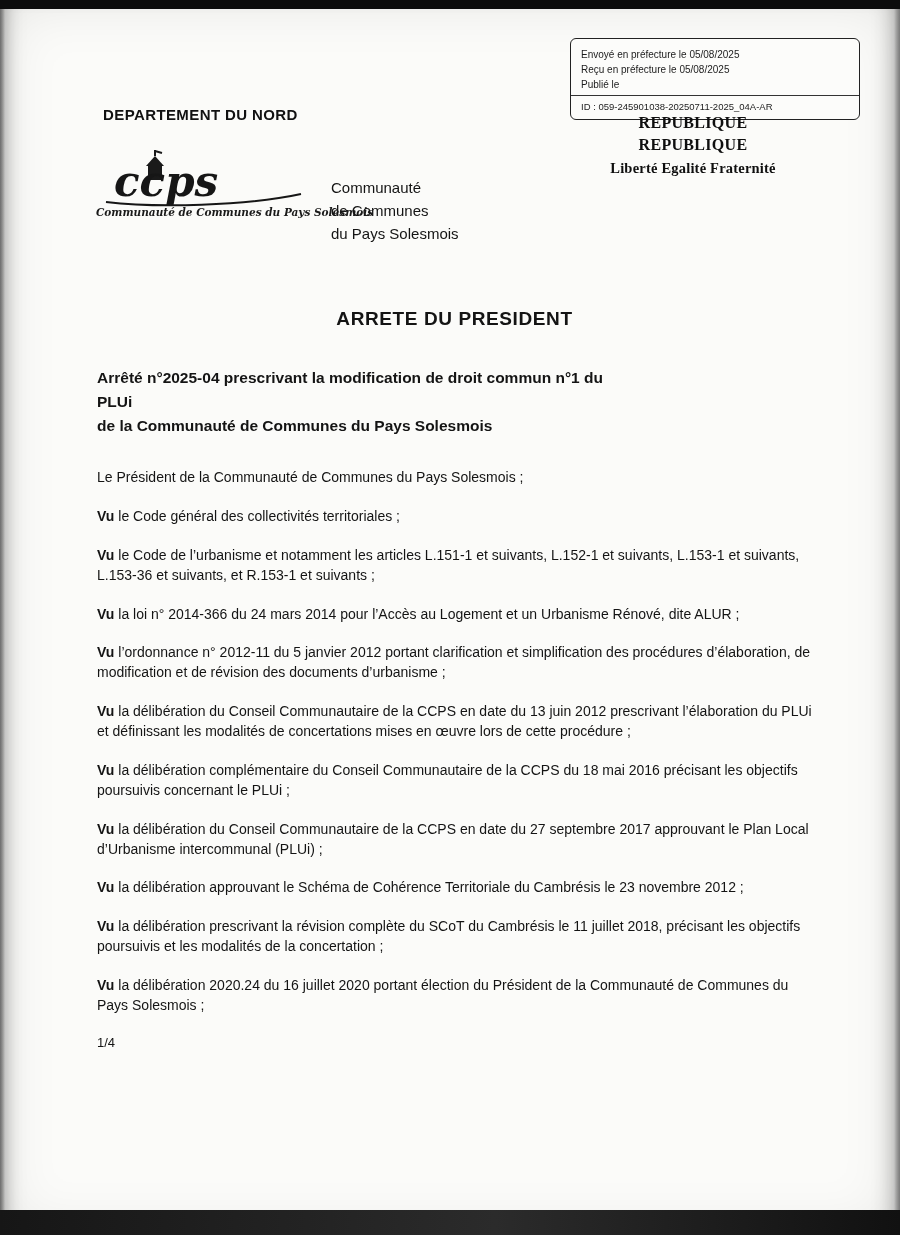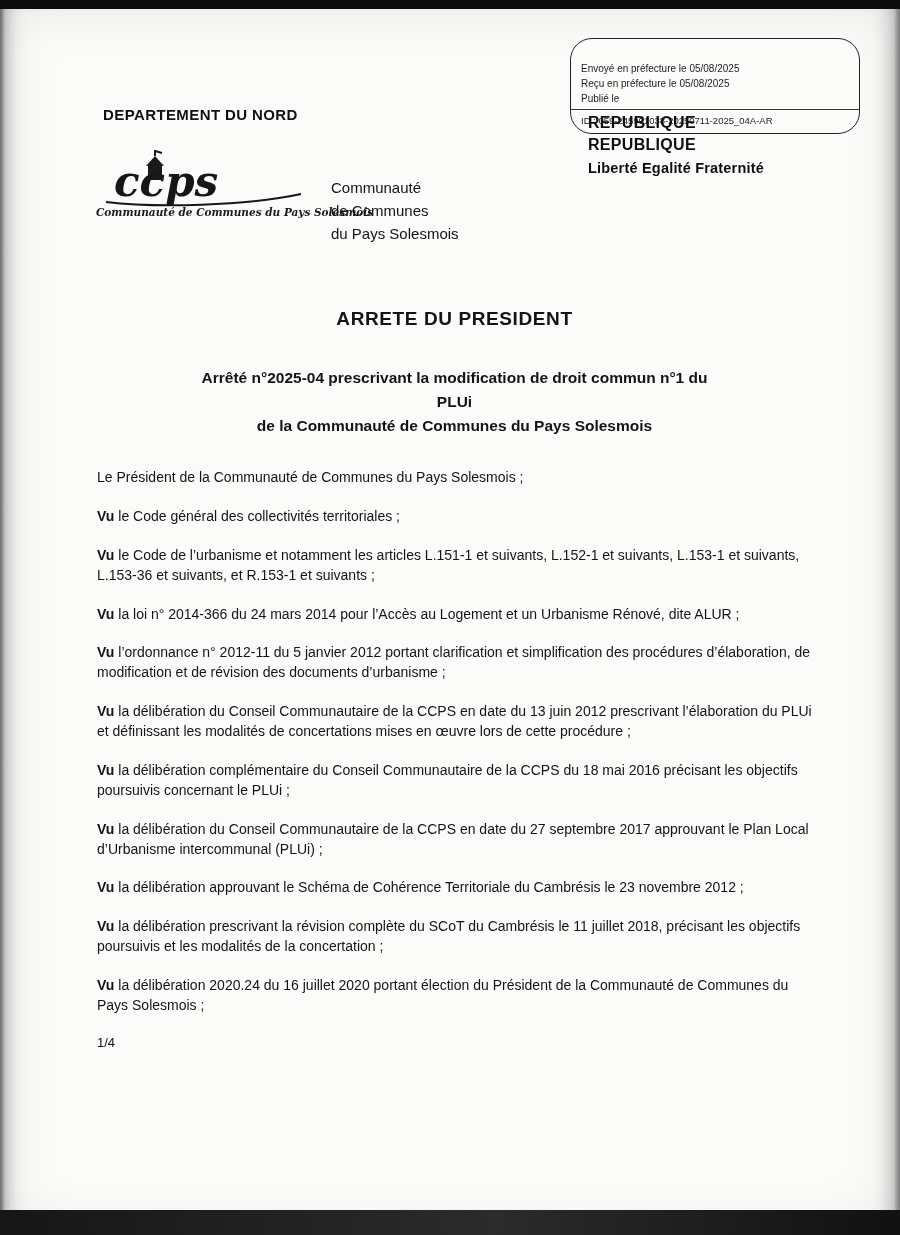--- a/index.html
+++ b/index.html
@@ -8,41 +8,41 @@
                    inset 14px 0 22px -14px rgba(0,0,0,0.55),
                    inset -16px 0 24px -14px rgba(0,0,0,0.45);}
   .bar-top{position:absolute;top:0;left:0;width:100%;height:9px;background:#0c0c0c;}
   .bar-bottom{position:absolute;bottom:0;left:0;width:100%;height:25px;
               background:linear-gradient(90deg,#161616,#2b2b2b 55%,#111);}
   .edge-left{position:absolute;top:9px;bottom:25px;left:0;width:5px;background:linear-gradient(90deg,#6d6d6d,rgba(255,255,255,0));}
   .edge-right{position:absolute;top:9px;bottom:25px;right:0;width:6px;background:linear-gradient(270deg,#7a7a7a,rgba(255,255,255,0));}
 
   
   .stamp{position:absolute;top:38px;right:40px;width:268px;border:1.6px solid #222;
-         border-radius:22px;padding:22px 10px 4px;background:#fcfcfa;color:#1c1c1c;}
+         border-radius:6px;padding:8px 10px 4px;background:#fcfcfa;color:#1c1c1c;}
   .stamp div{font-size:10px;line-height:15px;white-space:nowrap;}
   .stamp .stamp-id{border-top:1px solid #333;margin:3px -10px 0;padding:3px 10px 1px;font-size:9.5px;color:#222;}
 
   .department{position:absolute;top:106px;left:103px;font-size:15px;font-weight:bold;
               letter-spacing:0.4px;color:#111;}
 
-  .republic{position:absolute;top:112px;right:102px;width:210px;color:#0f0f0f;}
+  .republic{position:absolute;top:112px;right:102px;width:210px;text-align:center;color:#0f0f0f;font-family:Liberation Serif, serif;}
   .republic .rep-line{font-size:16px;font-weight:bold;line-height:22px;letter-spacing:0.3px;}
   .republic .motto{font-size:14.5px;font-weight:bold;margin-top:4px;letter-spacing:0.2px;}
 
   .logo-block{position:absolute;top:148px;left:96px;width:215px;text-align:center;color:#1a1a1a;}
   .logo-block svg{display:block;}
   .logo-caption{font-family:"DejaVu Serif",serif;font-style:italic;font-weight:bold;
                 font-size:10.5px;margin-top:-4px;white-space:nowrap;}
 
   .org-name{position:absolute;top:176px;left:331px;font-size:15px;line-height:23px;color:#141414;}
 
   .content{position:absolute;top:308px;left:97px;right:88px;color:#141414;}
   .doc-title{text-align:center;font-size:19px;font-weight:bold;letter-spacing:0.6px;margin:0 0 36px;}
-  .doc-subtitle{text-align:center;font-size:15.5px;font-weight:bold;line-height:1.55;margin:0 0 30px;}
+  .doc-subtitle{font-size:15.5px;font-weight:bold;line-height:1.55;margin:0 0 30px;}
   .para{font-size:14px;line-height:1.42;margin:0 0 19px;text-align:left;}
   .para .lead{font-weight:bold;}
   .page-num{font-size:13px;margin-top:2px;}
 </style>
 </head>
 <body>
 
 <div class="scan">
   <div class="bar-top"></div>
   <div class="edge-left"></div>

